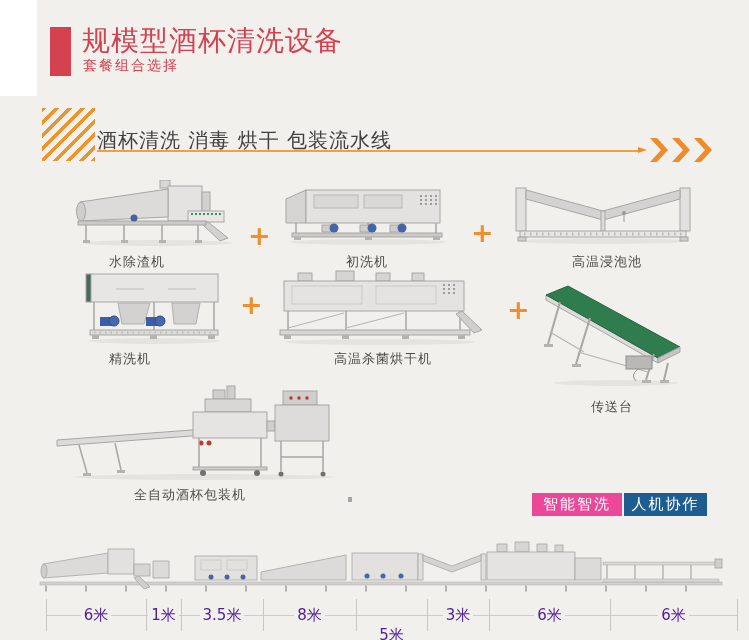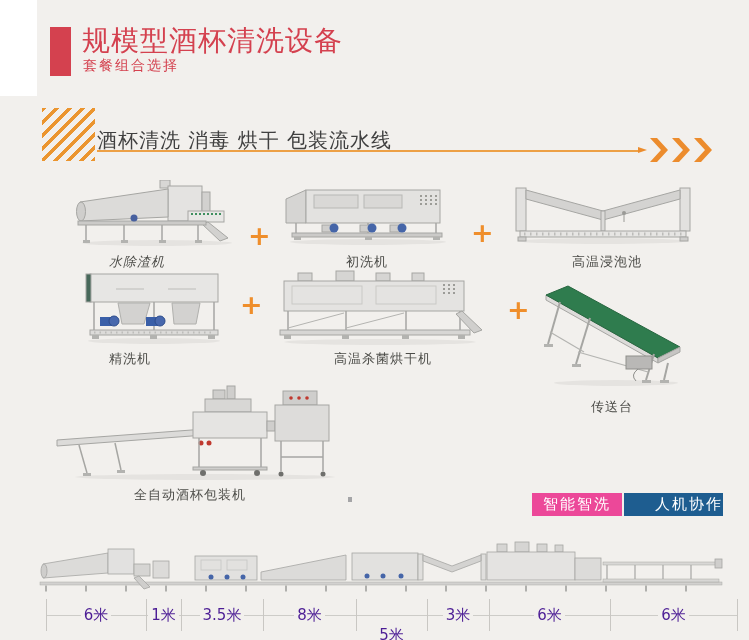--- a/index.html
+++ b/index.html
@@ -17,21 +17,21 @@
   .banner-title{left:97px;top:127px;font-size:20px;font-weight:500;color:#404040;letter-spacing:1px;white-space:nowrap;}
   .banner-line{left:97px;top:150px;width:543px;height:2px;background:#eda045;}
   .banner-arrows{left:638px;top:135px;}
   
   .m-label{font-size:13px;color:#4c4c48;text-align:center;letter-spacing:1px;white-space:nowrap;}
   .plus{color:#ef8e2b;font-size:27px;font-weight:700;line-height:27px;}
   .speck{left:348px;top:497px;width:4px;height:5px;background:#98989a;opacity:.85;}
   
   .badge{top:493px;height:23px;line-height:23px;text-align:center;color:#fff;font-size:15px;letter-spacing:2px;}
   .badge-orange{left:532px;width:90px;background:#ec4899;}
-  .badge-blue{left:624px;width:99px;background:#1e5d90;text-align:right;}
+  .badge-blue{left:624px;width:83px;background:#1e5d90;}
   
   .ruler-line{left:46px;top:615px;width:692px;height:1px;background:#cdccc8;}
   .tick{top:599px;width:1px;height:32px;background:#c9c7c3;}
   .seg{top:605px;height:20px;line-height:20px;text-align:center;font-size:15px;color:#4c1d95;}
   .seg span{background:#f2f0ed;padding:0 3px;}
   svg{display:block;}
 </style>
 </head>
 <body>
 
@@ -134,21 +134,21 @@
       <polygon points="14,6 91,27 168,6 168,15 91,36 14,15" fill="#d4d3d1" stroke="#a6a6a3"></polygon>
       <rect x="89" y="27" width="4" height="20" fill="#dcdbd9" stroke="#a6a6a3"></rect>
       <circle cx="112" cy="29" r="2" fill="#9a9a96"></circle>
       <line x1="112" y1="31" x2="112" y2="38" stroke="#9a9a96"></line>
       <rect x="8" y="47" width="166" height="6" fill="#e6e5e3" stroke="#a6a6a3"></rect>
       <line x1="12" y1="50" x2="170" y2="50" stroke="#bcbcb9" stroke-width="3" stroke-dasharray="1.5 4.5"></line>
       <rect x="6" y="53" width="8" height="4" fill="#cfcecc" stroke="#a6a6a3"></rect>
       <rect x="168" y="53" width="8" height="4" fill="#cfcecc" stroke="#a6a6a3"></rect>
     </svg>
   </div>
-  <div class="abs m-label" style="left:67px;width:140px;top:253px;font-style:italic;">水除渣机</div>
+  <div class="abs m-label" style="left:67px;width:140px;top:253px;">水除渣机</div>
   <div class="abs m-label" style="left:297px;width:140px;top:253px;">初洗机</div>
   <div class="abs m-label" style="left:537px;width:140px;top:253px;">高温浸泡池</div>
 
   <div class="abs" style="left:84px;top:272px;">
     <svg width="140" height="74" viewBox="0 0 140 74">
       <ellipse cx="70" cy="69" rx="66" ry="3" fill="rgba(0,0,0,0.05)"></ellipse>
       <rect x="6" y="2" width="128" height="28" fill="#e7e6e4" stroke="#a6a6a3"></rect>
       <rect x="2" y="2" width="5" height="28" fill="#47685a" stroke="#a6a6a3"></rect>
       <line x1="32" y1="17" x2="60" y2="17" stroke="#bcbcb9"></line>
       <line x1="84" y1="17" x2="112" y2="17" stroke="#bcbcb9"></line>

